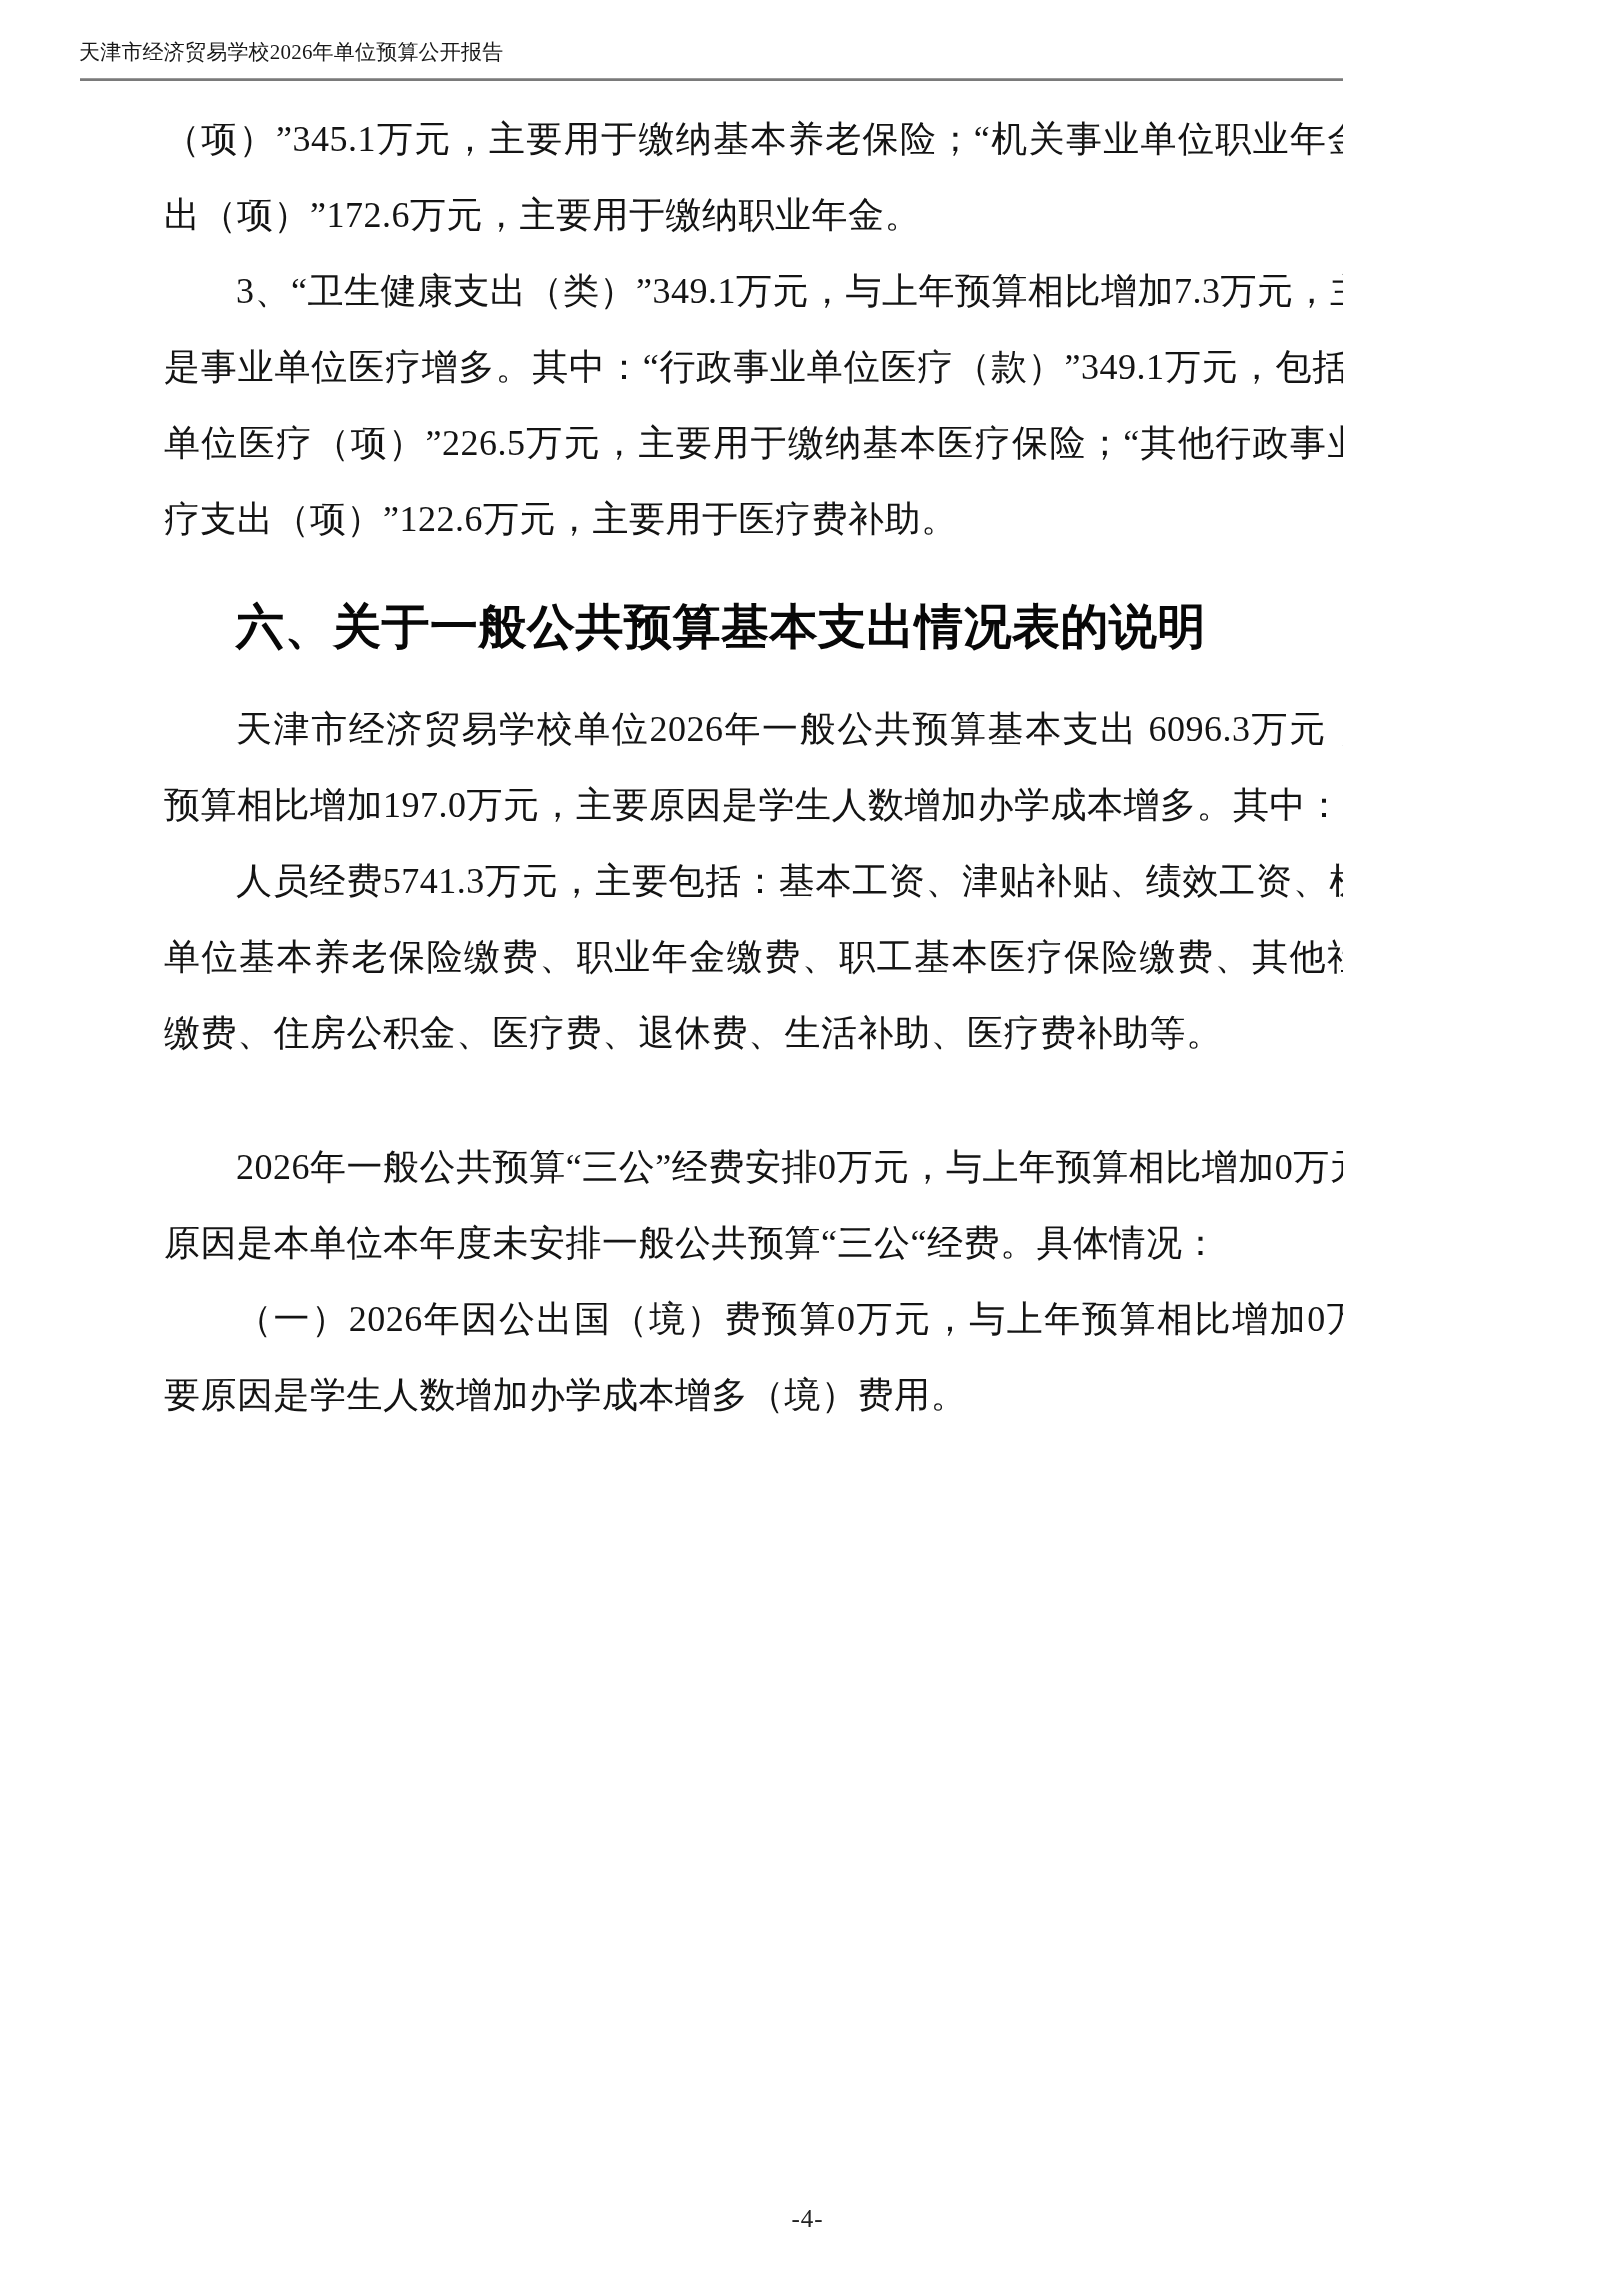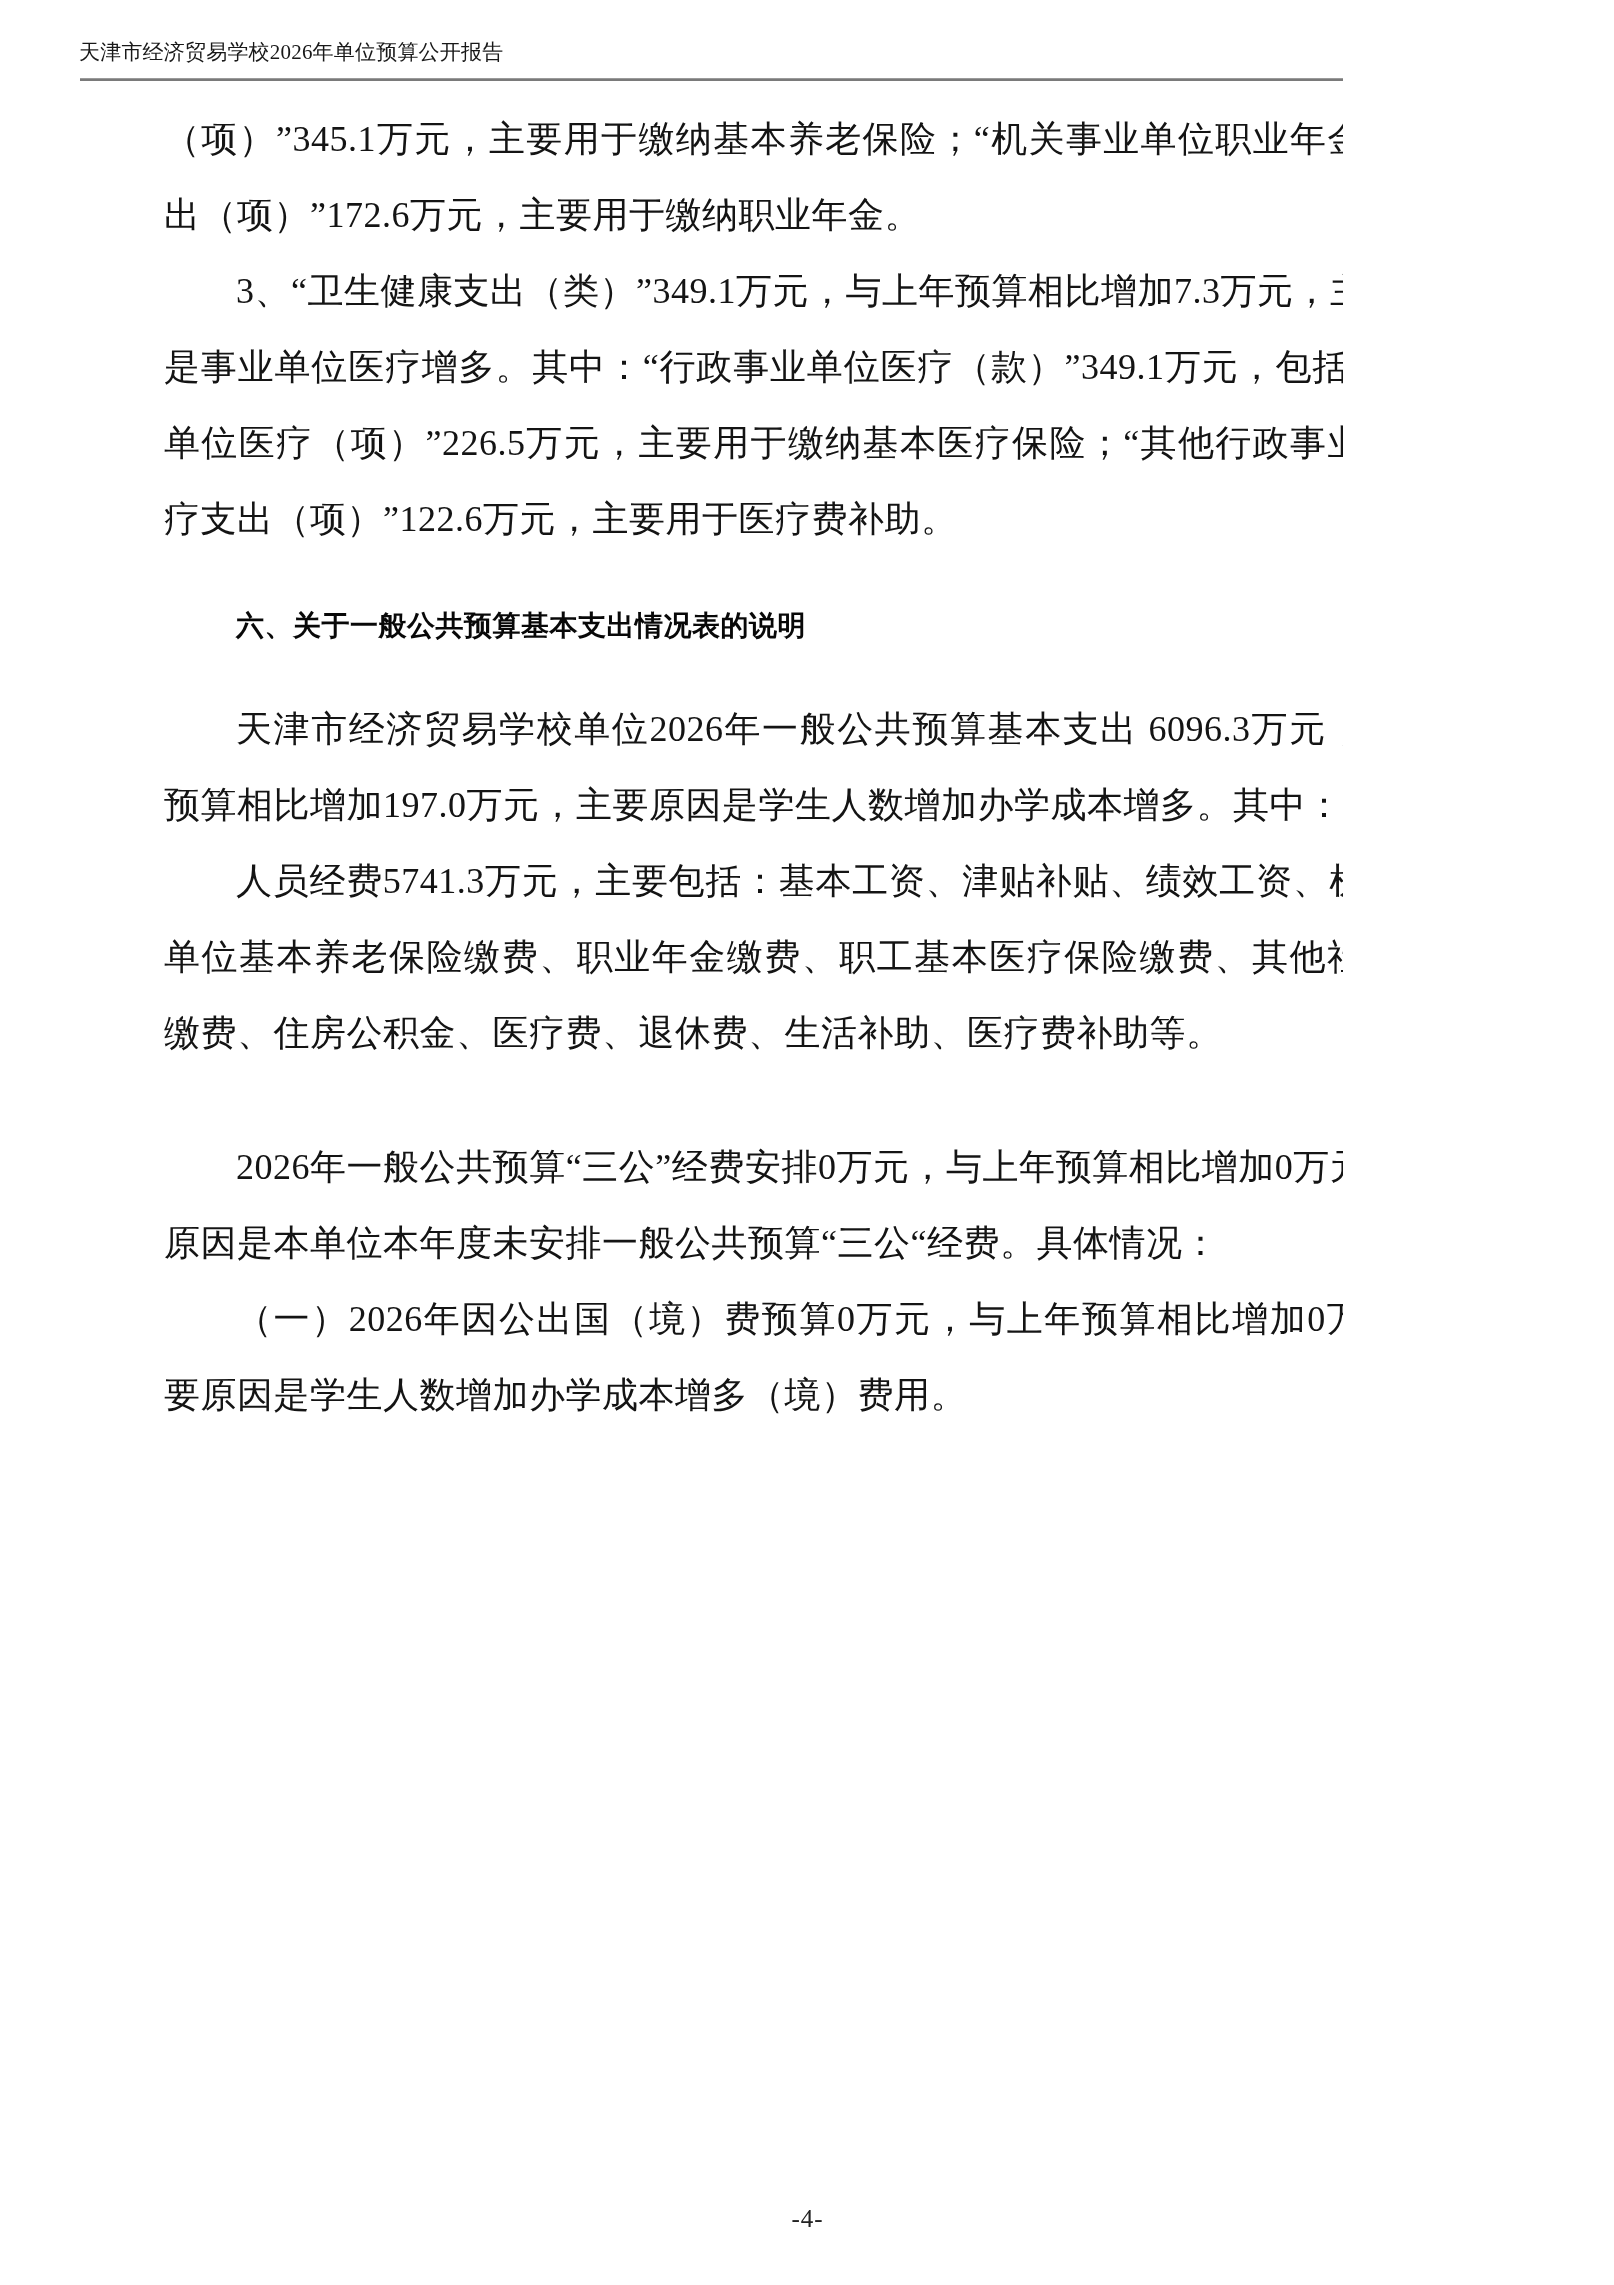--- a/index.html
+++ b/index.html
@@ -69,21 +69,21 @@
     hyphens: none;
   }
   p.para.cont {
     text-indent: 0;
   }
 
   h2.section-heading {
     margin: 0;
     font-family: "DejaVu Sans", "Liberation Sans", sans-serif;
     font-weight: bold;
-    font-size: 28px;
+    font-size: 48px;
     line-height: 76px;
     color: #080808;
     text-indent: 72px;
     text-align: left;
     letter-spacing: 0.5px;
     white-space: nowrap;
   }
 
   .gap-before-heading { height: 31px; }
   .gap-after-heading  { height: 27px; }

